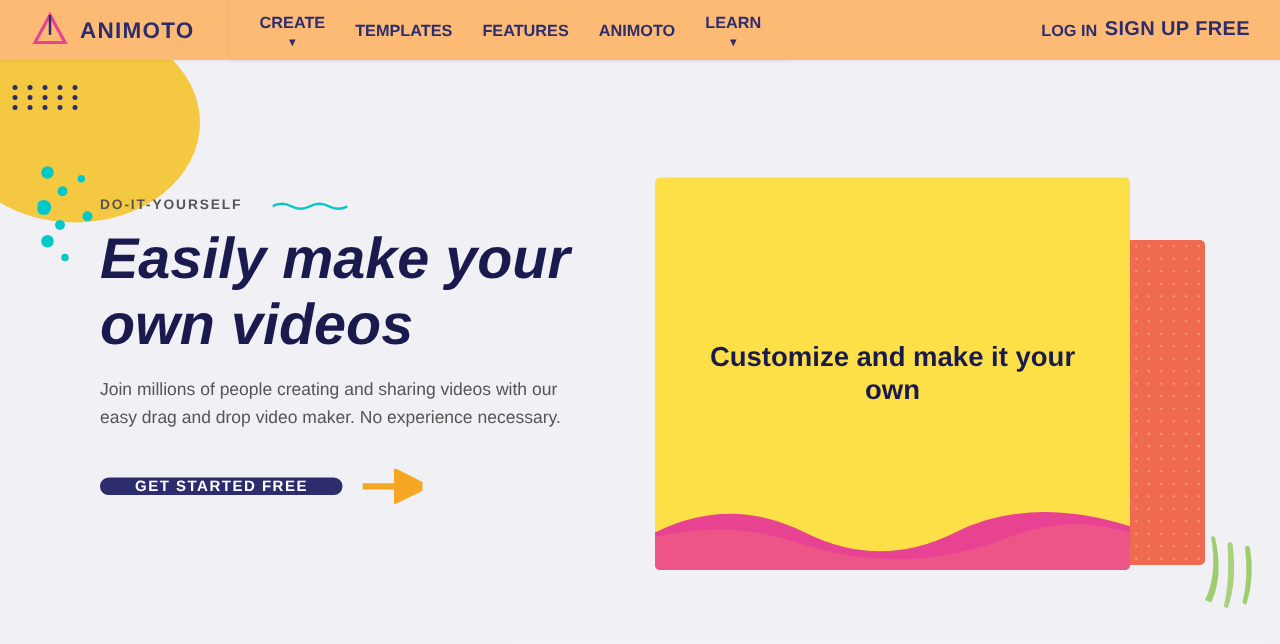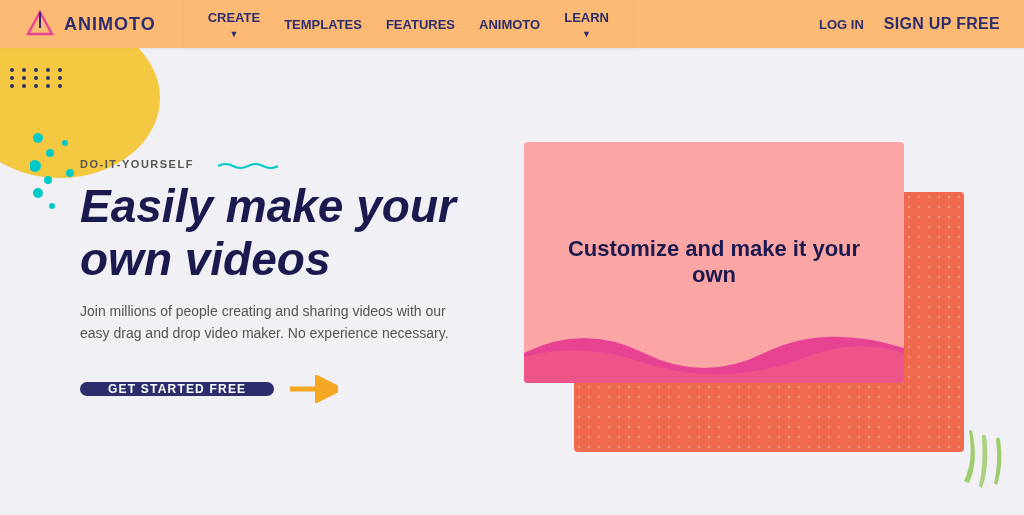--- a/index.html
+++ b/index.html
@@ -27,21 +27,21 @@
       font-weight: 600;
       color: #2d2d6e;
       cursor: pointer;
       text-decoration: none;
       display: flex;
       align-items: center;
       gap: 4px;
       flex-direction: column;
     }
     .nav-link .chevron { font-size: 9px; }
-    .nav-right { display: flex; align-items: center; gap: 20px; padding-left: 48px; }
+    .nav-right { display: flex; align-items: center; gap: 6px; padding-left: 48px; }
     .nav-login { font-size: 13px; font-weight: 600; color: #2d2d6e; cursor: pointer; }
     .nav-signup {
       font-size: 16px;
       font-weight: 700;
       color: #2d2d6e;
       cursor: pointer;
       letter-spacing: 0.3px;
     }
 
     
@@ -171,22 +171,22 @@
       inset: 0;
       background-image: radial-gradient(circle, rgba(255,255,255,0.3) 1px, transparent 1px);
       background-size: 10px 10px;
       border-radius: 4px;
     }
     .card-main {
       position: absolute;
       left: 0;
       top: 0;
       width: 380px;
-      height: 241px;
-      background: #fca5a5;
+      height: 314px;
+      background: #fde047;
       border-radius: 4px;
       z-index: 2;
       display: flex;
       align-items: center;
       justify-content: center;
       overflow: hidden;
     }
     .card-wave {
       position: absolute;
       bottom: 0;

